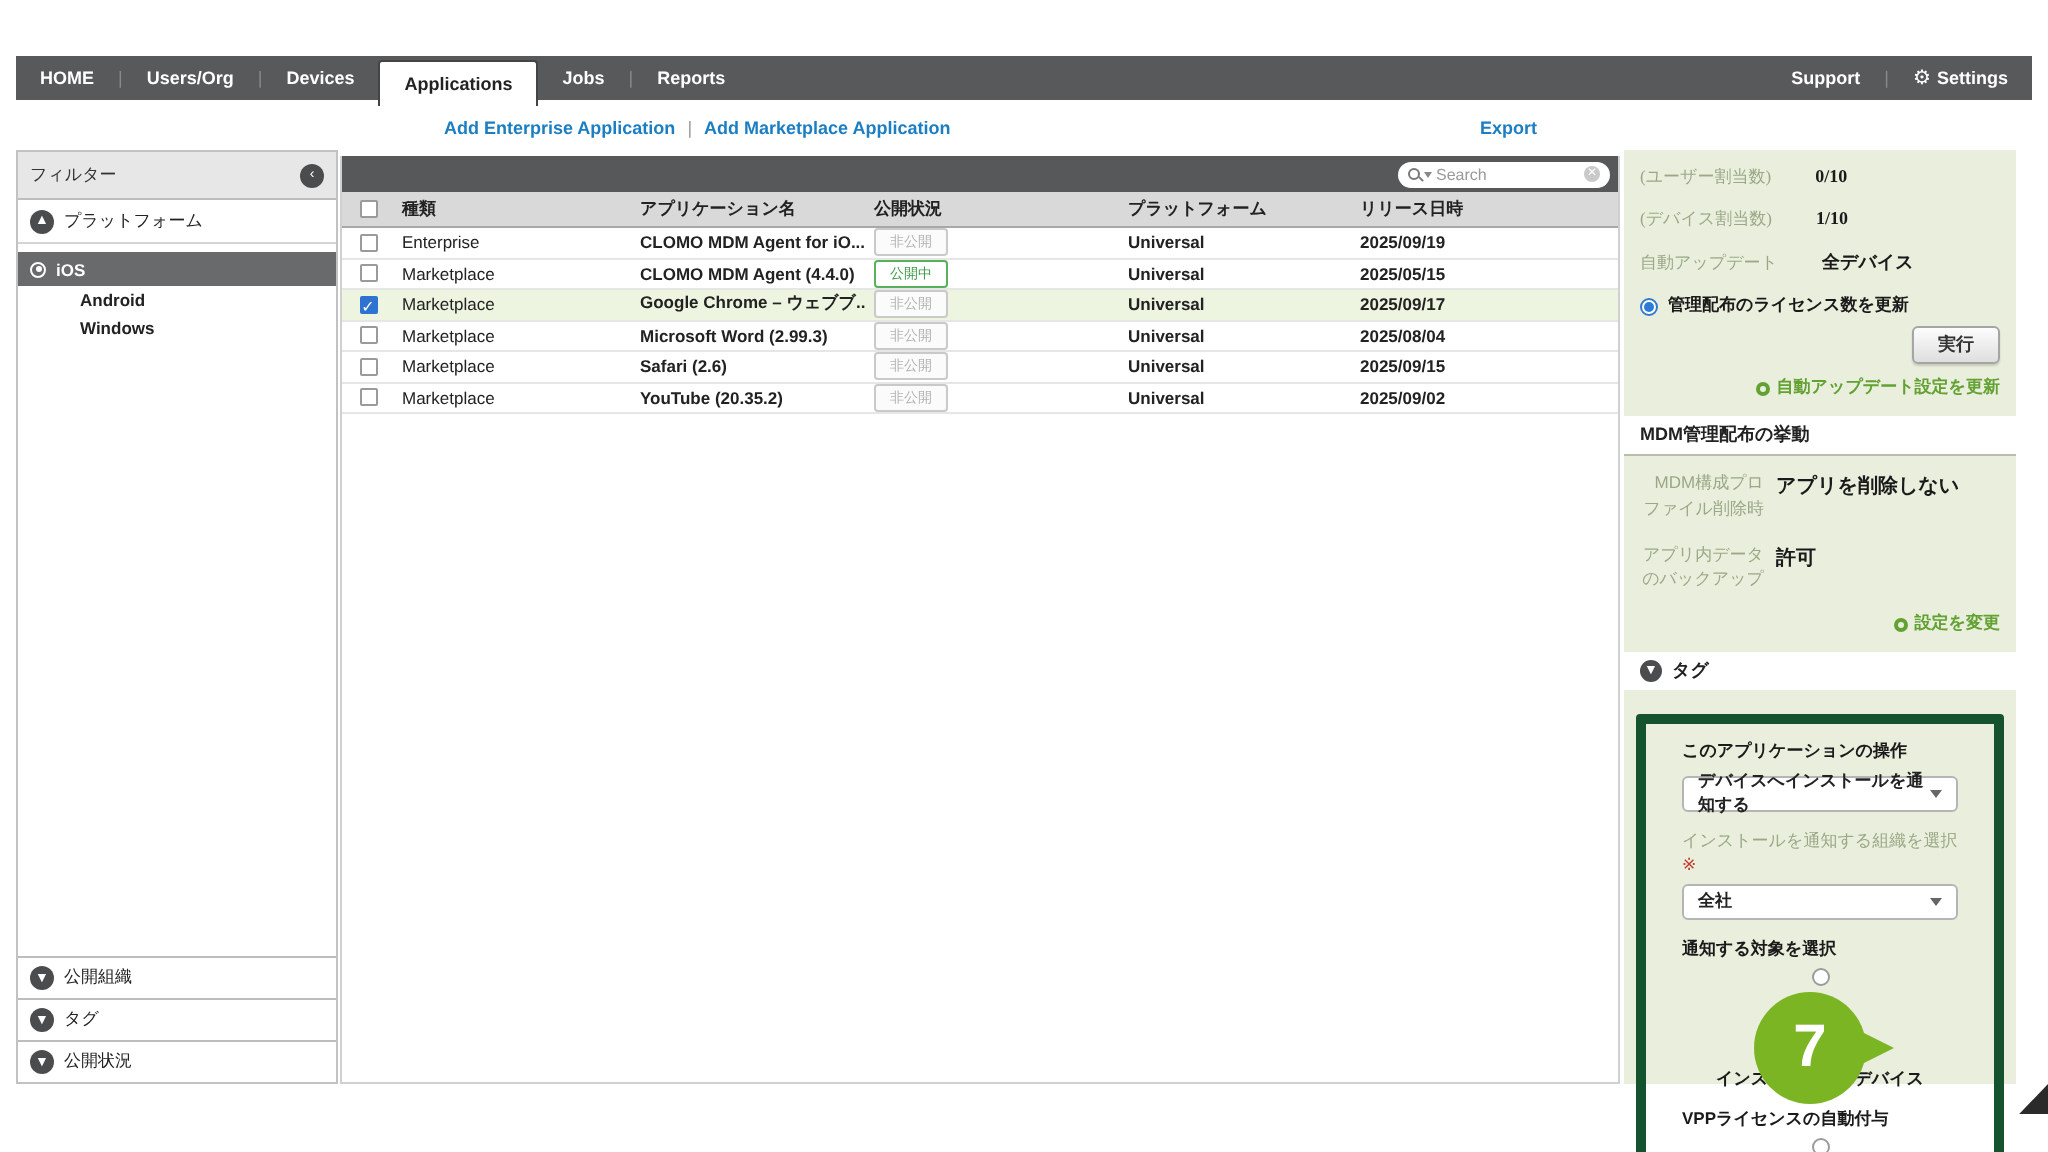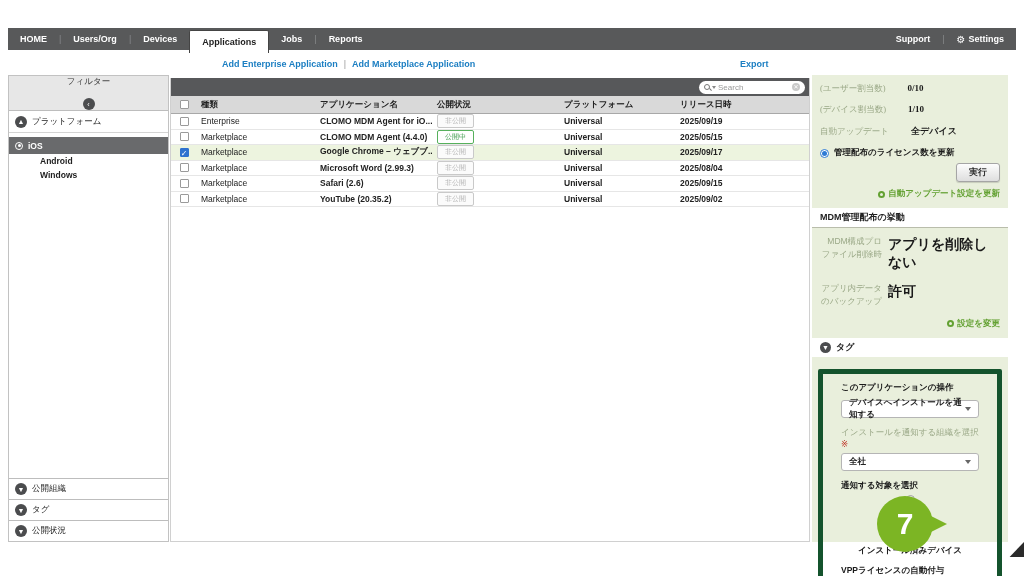--- a/index.html
+++ b/index.html
@@ -19,22 +19,22 @@
 
   
   .addlinks { position:absolute; left:222px; top:59px; font-size:9px; font-weight:bold; color:#1b7ec2;}
   .addlinks span.sep { color:#999; font-weight:normal; margin:0 6px;}
   .addlinks a { color:#1b7ec2; text-decoration:none; cursor:pointer;}
   .export { position:absolute; left:740px; top:59px; font-size:9px; font-weight:bold; color:#1b7ec2; cursor:pointer;}
 
   
   .sidebar { position:absolute; left:8px; top:75px; width:161px; height:467px;
              background:#fff; border:1px solid #c2c2c2; display:flex; flex-direction:column; }
-  .sb-head { height:35px; background:#e7e7e7; border-bottom:1px solid #bdbdbd;
-             display:flex; align-items:center; padding:0 6px; font-size:8.5px; color:#333;flex-direction:column;}
+  .sb-head { height:24px; background:#e7e7e7; border-bottom:1px solid #bdbdbd;
+             display:flex; align-items:center; padding:0 6px; font-size:8.5px; color:#333;}
   .sb-head .ttl { flex:1; }
   .circle-ico { width:12px; height:12px; border-radius:50%; background:#4b4c4e; color:#fff;
                 display:inline-flex; align-items:center; justify-content:center;
                 font-size:7px; line-height:1; flex:none; }
   .sb-row { display:flex; align-items:center; gap:5px; padding:0 6px; font-size:8.5px; color:#222;
             background:#fff; cursor:pointer; }
   .sb-platform { height:22px; border-bottom:1px solid #d4d4d4; }
   .sb-ios { height:17px; background:#696a6c; color:#fff; font-weight:bold; margin-top:4px;align-items:center;}
   .target-ico { width:8px; height:8px; border:1px solid #fff; border-radius:50%;
                 display:inline-flex; align-items:center; justify-content:center; flex:none;}
@@ -93,21 +93,21 @@
   .glink { display:flex; justify-content:flex-end; align-items:center; gap:3px; font-size:8.5px;
            font-weight:bold; color:#63a132; cursor:pointer; margin-bottom:8px;}
   .gdot { width:7px; height:7px; border-radius:50%; background:#63a132; position:relative; flex:none;}
   .gdot::after{ content:""; position:absolute; left:2px; top:2px; width:3px; height:3px;
                 border-radius:50%; background:#e9efdc;}
   .p-sec { background:#fff; height:19px; display:flex; align-items:center; gap:5px;
            padding:0 8px; font-size:9px; font-weight:bold; color:#222; }
   .p-hr { border-top:1px solid #b9bdab; }
   .mdm-row { display:flex; gap:6px; margin-bottom:10px; }
   .mdm-lab { width:62px; text-align:right; font-size:8.5px; color:#9aa887; line-height:1.5; flex:none;}
-  .mdm-val { font-size:14px; font-weight:bold; color:#1a1a1a; padding-top:1px;}
+  .mdm-val { font-size:10px; font-weight:bold; color:#1a1a1a; padding-top:1px;}
   .opbox { margin:12px 6px 0 6px; border:5px solid #14532d; border-radius:2px; padding:8px 18px;
            position:relative;}
   .op-title { font-size:8.5px; font-weight:bold; color:#1a1a1a; margin-bottom:6px; }
   .select { background:#fff; border:1px solid #b5b5b5; border-radius:3px; height:18px;
             display:flex; align-items:center; padding:0 7px; font-size:8.5px; font-weight:bold;
             color:#222; margin-bottom:9px; cursor:pointer;}
   .select .sp { flex:1; }
   .sel-car { width:0; height:0; border-left:3px solid transparent; border-right:3px solid transparent;
              border-top:4px solid #666; }
   .op-lab { font-size:8.5px; color:#9aa887; margin-bottom:4px; }

